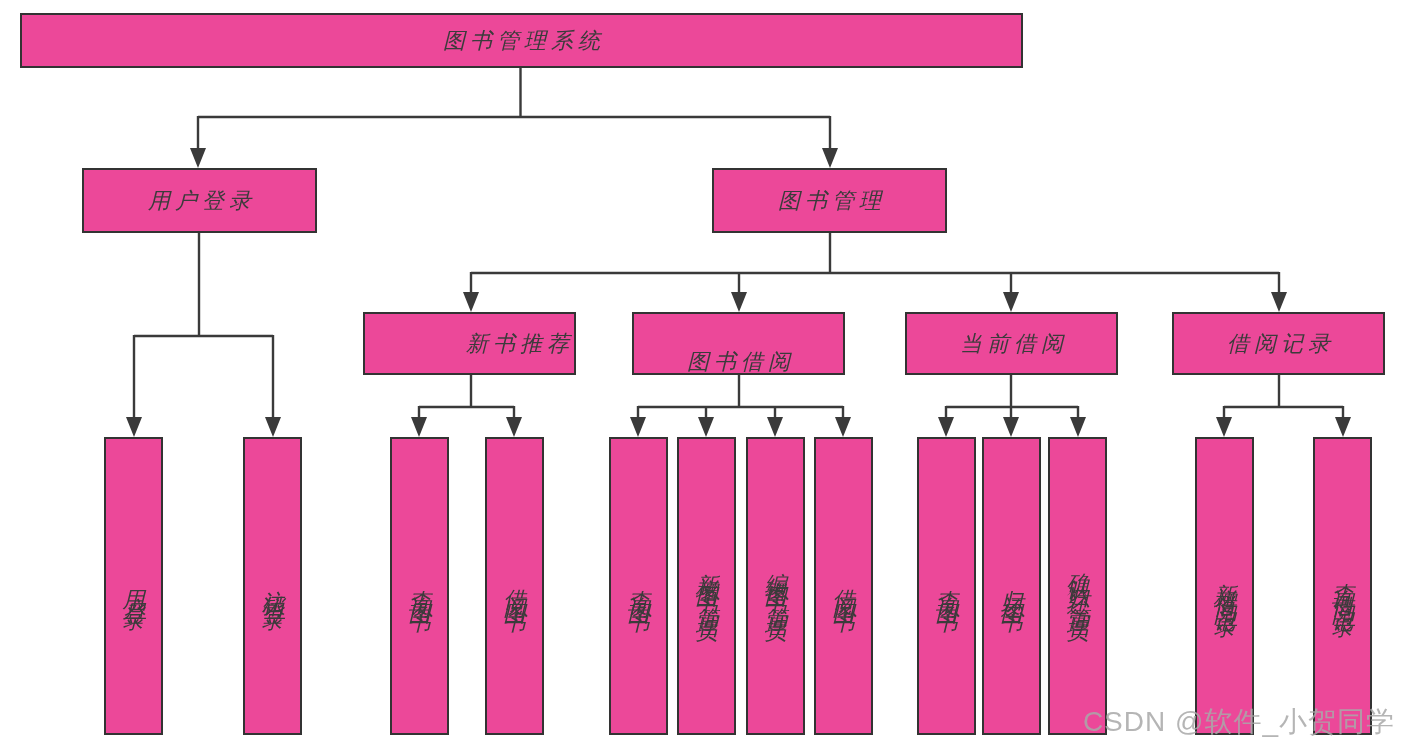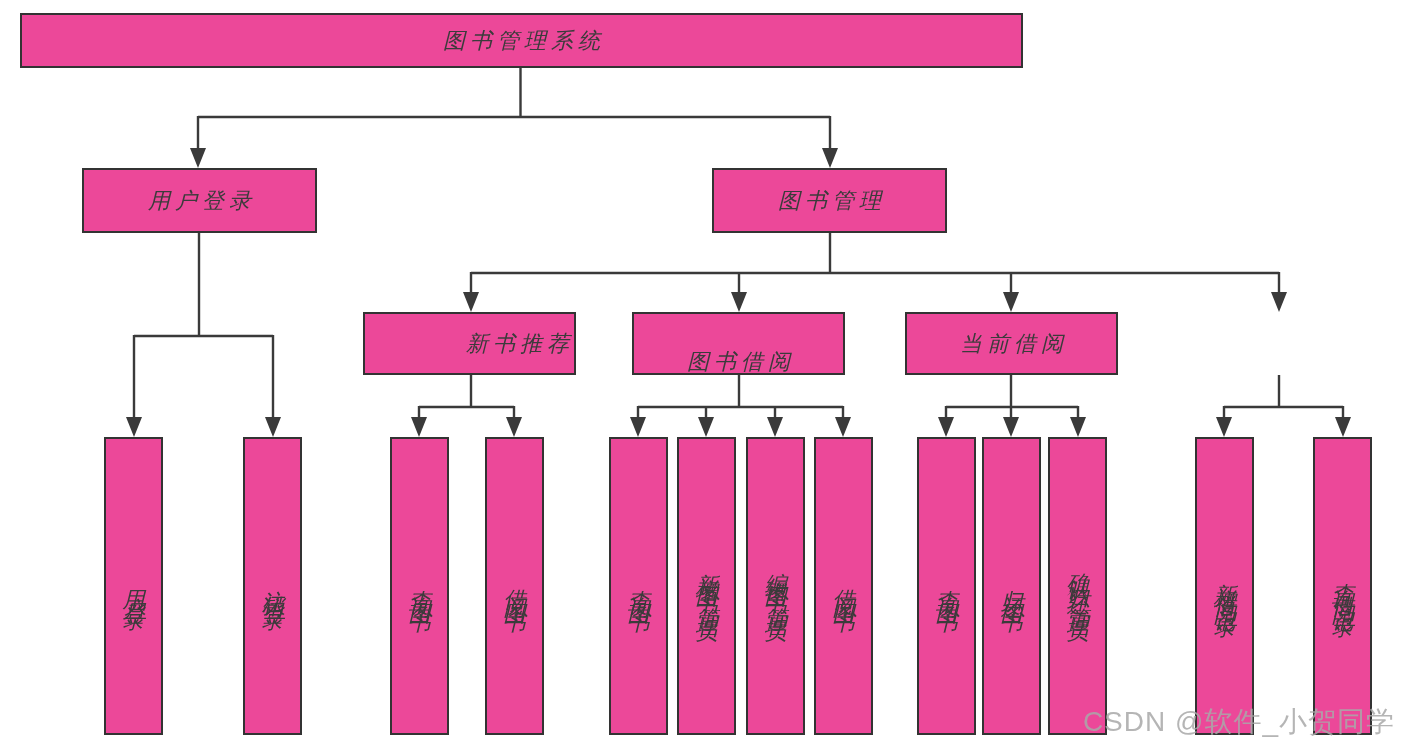--- a/index.html
+++ b/index.html
@@ -118,20 +118,23 @@
 
   <div class="box h" style="left:363px; top:312px; width:213px; height:63px;justify-content:flex-end;">
     <span>新书推荐</span>
   </div>
   <div class="box h" style="left:632px; top:312px; width:213px; height:63px;align-items:flex-end;">
     <span>图书借阅</span>
   </div>
   <div class="box h" style="left:905px; top:312px; width:213px; height:63px;">
     <span>当前借阅</span>
   </div>
+  <div class="box h" style="left:1172px; top:312px; width:213px; height:63px;">
+    <span>借阅记录</span>
+  </div>
 
   <div class="box v" style="left:104px; top:437px; width:59px; height:298px;">
     <span>用户登录</span>
   </div>
   <div class="box v" style="left:243px; top:437px; width:59px; height:298px;">
     <span>注销登录</span>
   </div>
 
   <div class="box v" style="left:390px; top:437px; width:59px; height:298px;">
     <span>查询图书</span>

